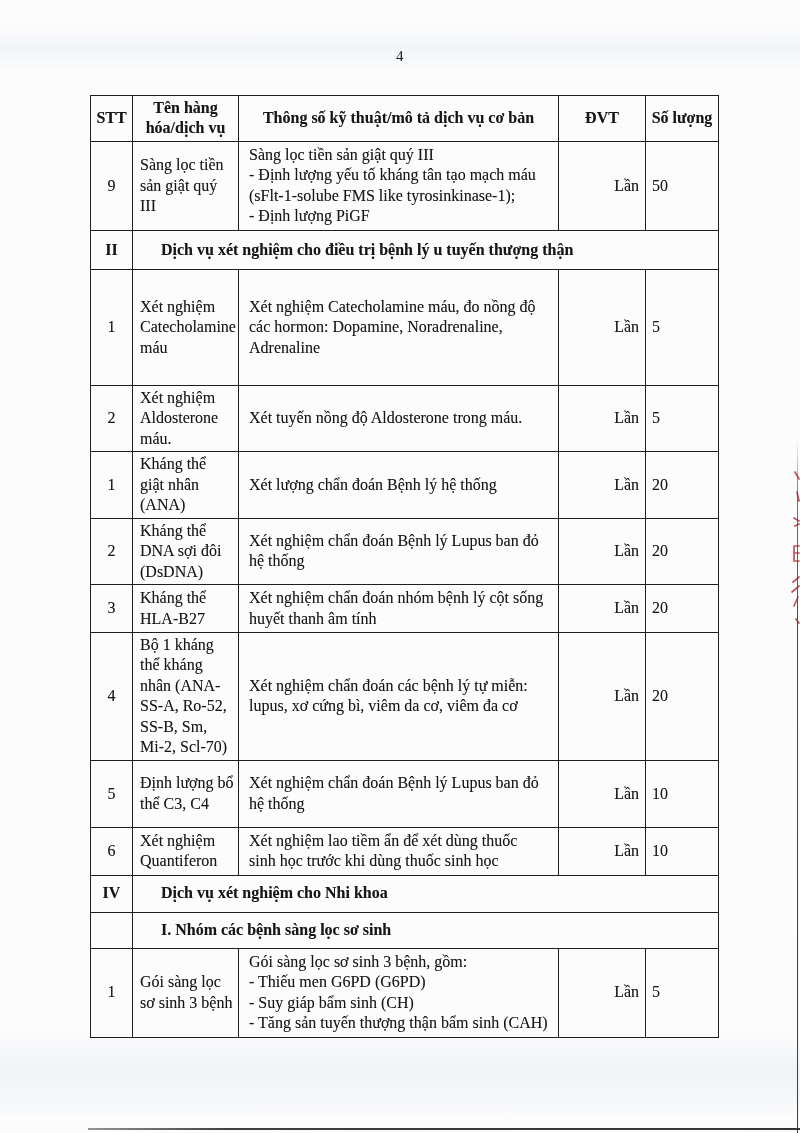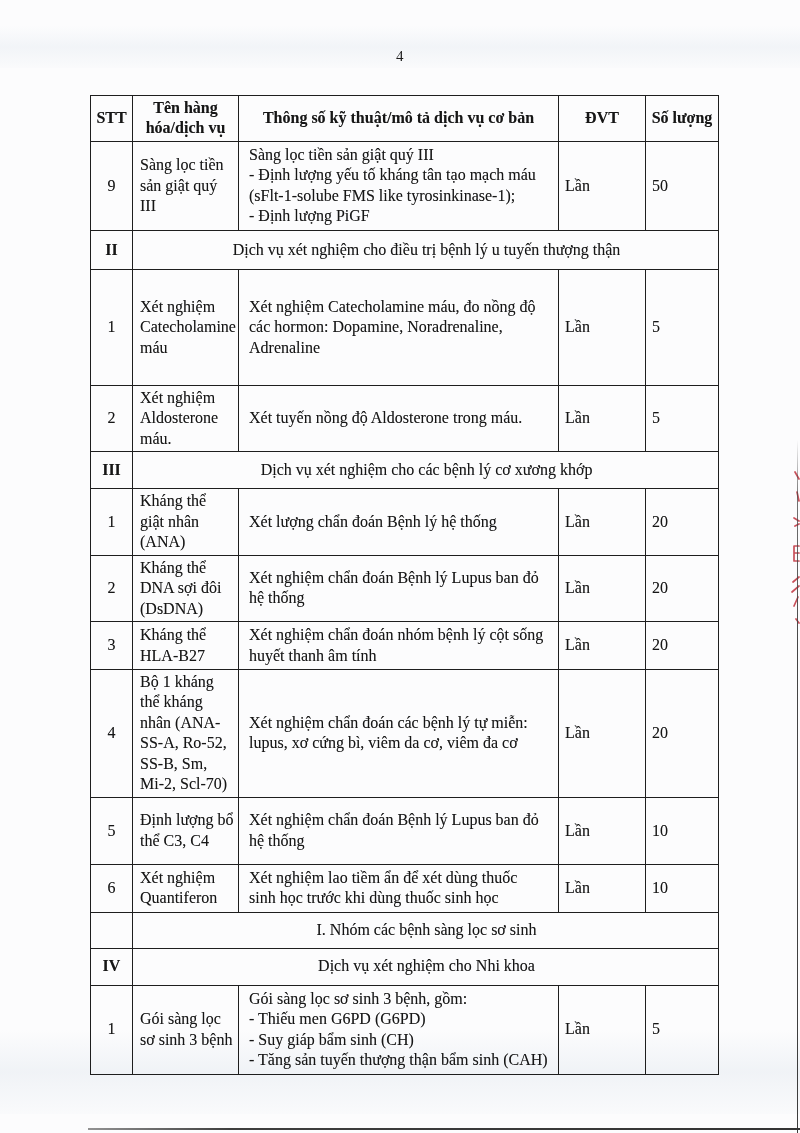--- a/index.html
+++ b/index.html
@@ -45,26 +45,26 @@
   }
   .services th {
     font-weight: bold;
     text-align: center;
     white-space: pre-line;
     padding: 2px 3px;
   }
   td.stt { text-align: center; padding: 2px 2px; }
   td.name { padding: 2px 4px 2px 7px; }
   td.desc { padding: 3px 10px; white-space: pre-line; }
-  td.unit { text-align: left; }
+  td.unit { text-align: right; }
   td.qty  { text-align: left; }
   td.section-title {
-    font-weight: normal;
-    padding-left: 8px;
-    text-align: center;
+    font-weight: bold;
+    padding-left: 28px;
+    text-align: left;
   }
   
   .edge-line-right {
     position: absolute; top: 440px; right: 2px; width: 1.5px; height: 693px;
     background: linear-gradient(to bottom, rgba(70,70,70,0), rgba(70,70,70,0.75) 8%, #454545 30%, #3c3c3c 100%);
     pointer-events: none;
   }
   .edge-line-bottom {
     position: absolute; left: 88px; top: 1128px; width: 712px; height: 2px;
     background: linear-gradient(to right, rgba(60,60,60,0.55), #3e3e3e 20%, #343434);
@@ -125,24 +125,20 @@
   </tr>
 
   <tr style="height:52px">
     <td class="stt">2</td>
     <td class="name">Xét nghiệm Aldosterone máu.</td>
     <td class="desc">Xét tuyến nồng độ Aldosterone trong máu.</td>
     <td class="unit">Lần</td>
     <td class="qty">5</td>
   </tr>
 
-  <tr style="height:37px">
-    <td class="stt" style="font-weight:bold">III</td>
-    <td class="section-title" colspan="4">Dịch vụ xét nghiệm cho các bệnh lý cơ xương khớp</td>
-  </tr>
 
   <tr style="height:53px">
     <td class="stt">1</td>
     <td class="name">Kháng thể giật nhân (ANA)</td>
     <td class="desc">Xét lượng chẩn đoán Bệnh lý hệ thống</td>
     <td class="unit">Lần</td>
     <td class="qty">20</td>
   </tr>
 
   <tr style="height:56px">
@@ -178,28 +174,28 @@
   </tr>
 
   <tr style="height:40px">
     <td class="stt">6</td>
     <td class="name">Xét nghiệm Quantiferon</td>
     <td class="desc">Xét nghiệm lao tiềm ẩn để xét dùng thuốc sinh học trước khi dùng thuốc sinh học</td>
     <td class="unit">Lần</td>
     <td class="qty">10</td>
   </tr>
 
+  <tr style="height:37px">
+    <td class="stt" style="font-weight:bold">IV</td>
+    <td class="section-title" colspan="4">Dịch vụ xét nghiệm cho Nhi khoa</td>
+  </tr>
+
   <tr style="height:36px">
     <td class="stt"></td>
     <td class="section-title" colspan="4">I. Nhóm các bệnh sàng lọc sơ sinh</td>
-  </tr>
-
-  <tr style="height:37px">
-    <td class="stt" style="font-weight:bold">IV</td>
-    <td class="section-title" colspan="4">Dịch vụ xét nghiệm cho Nhi khoa</td>
   </tr>
 
   <tr style="height:76px">
     <td class="stt">1</td>
     <td class="name">Gói sàng lọc sơ sinh 3 bệnh</td>
     <td class="desc">Gói sàng lọc sơ sinh 3 bệnh, gồm:
 - Thiếu men G6PD (G6PD)
 - Suy giáp bẩm sinh (CH)
 - Tăng sản tuyến thượng thận bẩm sinh (CAH)</td>
     <td class="unit">Lần</td>

